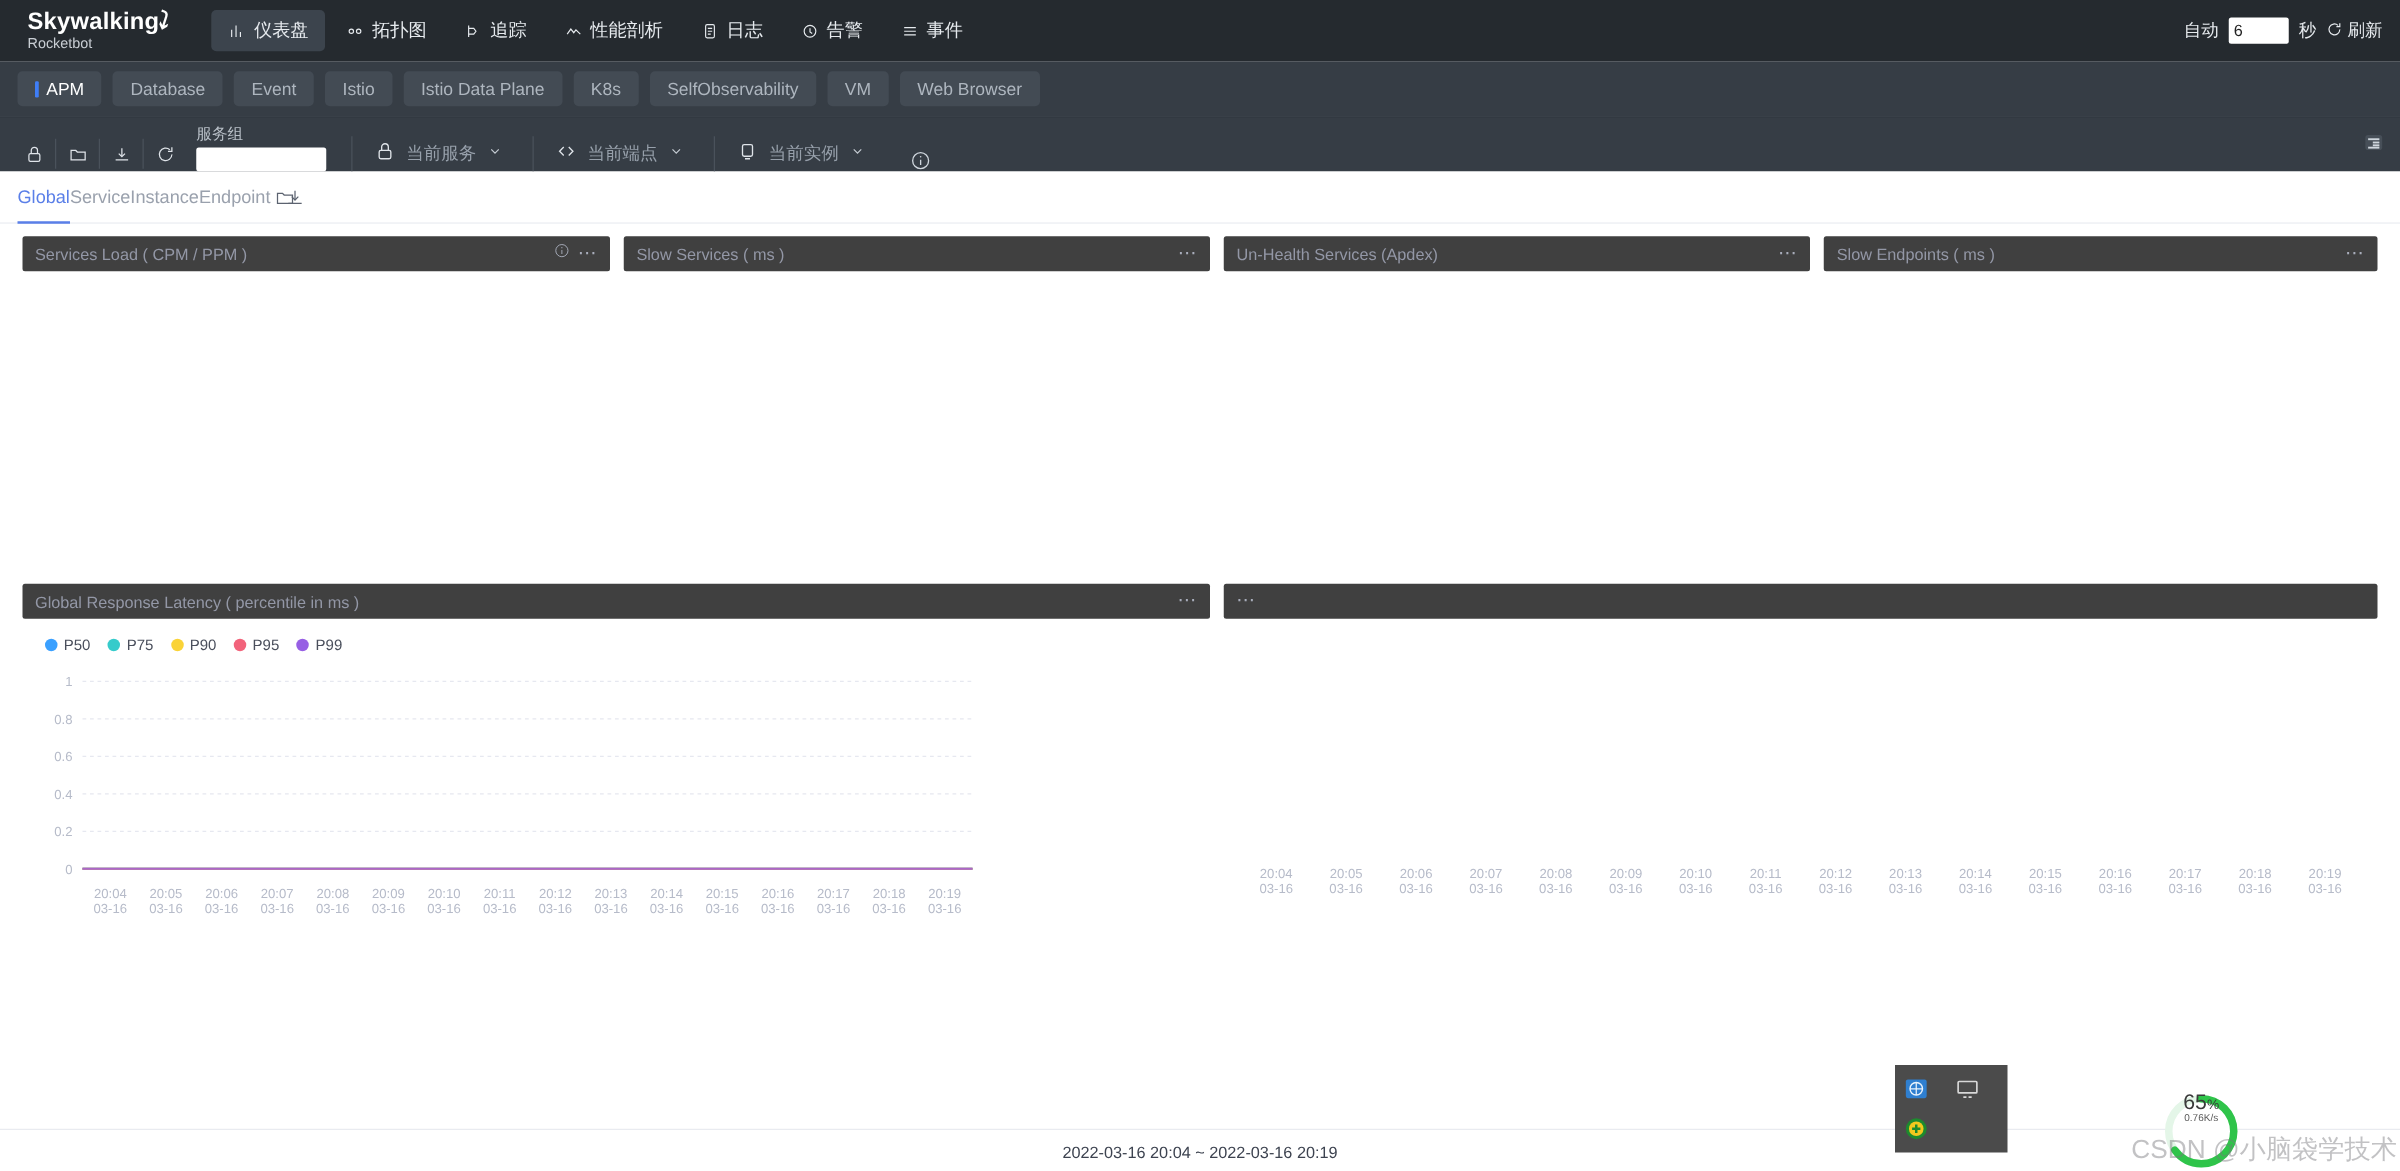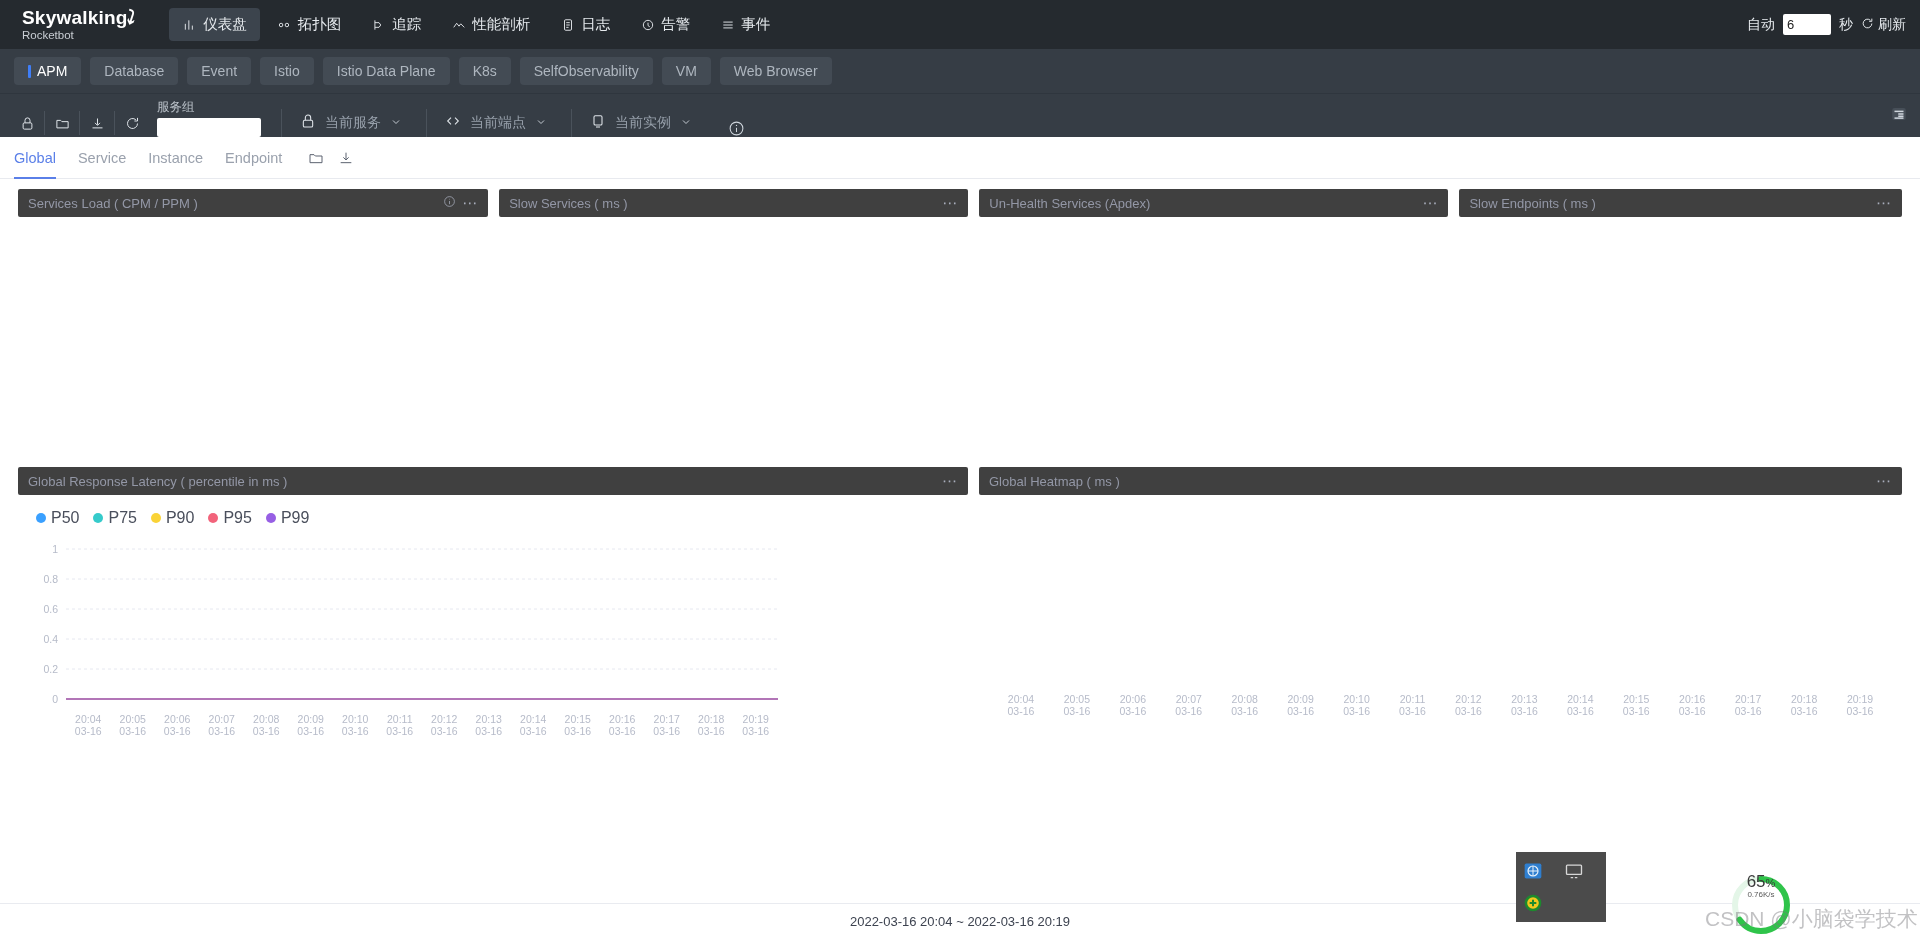--- a/index.html
+++ b/index.html
@@ -88,21 +88,21 @@
   .chev svg { width: 12px; height: 12px; stroke:#c3cad1; stroke-width:2; fill:none; }
   .info-ico { margin-left: 18px; display:flex; align-items:center; }
   .info-ico svg { width: 17px; height:17px; stroke:#cfd6dd; stroke-width:1.5; fill:none;}
   .tb-right {
     position:absolute; right: 12px; top:0; height:44px; display:flex; align-items:center;
   }
   .tb-right svg { width: 18px; height: 18px; }
 
   
   .subtabs {
-    height: 42px; background:#fff; display:flex; align-items:center; gap: 22px;
+    height: 42px; background:#fff; display:flex; align-items:center; 
     padding: 0 14px; border-bottom: 1px solid #e8eaef;
   }
   .subtab { font-size: 14.5px; color: #9aa1ad; cursor:pointer; height:42px;
             display:flex; align-items:center; position:relative; }
   .subtab.active { color: #5a7fe8; }
   .subtab.active::after {
     content:""; position:absolute; left:0; right:0; bottom:0; height:2px; background:#5a7fe8;
   }
   .subtab-ico { display:flex; align-items:center; cursor:pointer; }
   .subtab-ico svg { width: 16px; height: 16px; stroke:#5c6370; stroke-width:1.5; fill:none; }
@@ -122,26 +122,26 @@
           user-select:none;}
   .w-body { height: 232px; }
 
   
   .w-load   { width: 478px; }
   .w-slowsv { width: 477px; }
   .w-unhl   { width: 477px; }
   .w-slowep { width: 450px; }
 
   
-  .row2 { margin-top: 18px; }
+  .row2 { margin-top: 18px; align-items: flex-end; }
   .w-latency { width: 955px; }
   .w-heat    { width: 928px; }
 
   .legend { display:flex; align-items:center; gap:14px; padding: 14px 14px 0 18px; }
-  .lg-item { display:flex; align-items:center; gap:5px; font-size:16px; color:#4a4f5c; }
+  .lg-item { display:flex; align-items:center; gap:5px; font-size:12px; color:#4a4f5c; }
   .lg-dot { width: 10px; height: 10px; border-radius: 50%; display:block; }
 
   
   .chart { position: relative; height: 180px; margin: 14px 0 0 0; }
   .chart svg { display:block; }
   .xaxis { display:flex; margin-left: 48px; margin-top: 2px; }
   .xtick { flex: 1; text-align:center; font-size: 10.5px; color:#b6bbc9; line-height: 12px; }
 
   .heat-x { display:flex; margin-left: 14px; margin-top: 198px; }
 
@@ -583,21 +583,20 @@
             <div class="xtick">
               <div>20:19</div>
               <div>03-16</div>
             </div>
           </div>
       </div>
     </div>
 
     <div class="widget w-heat">
       <div class="w-head">
-        <div class="w-title">Global Heatmap ( ms )</div>
         <div class="w-actions">
           <span class="dots">⋯</span>
         </div>
       </div>
       <div class="heat-x" id="heatX" style="margin-right: 14px;">
           <div class="xtick">
             <div>20:04</div>
             <div>03-16</div>
           </div>
           <div class="xtick">

